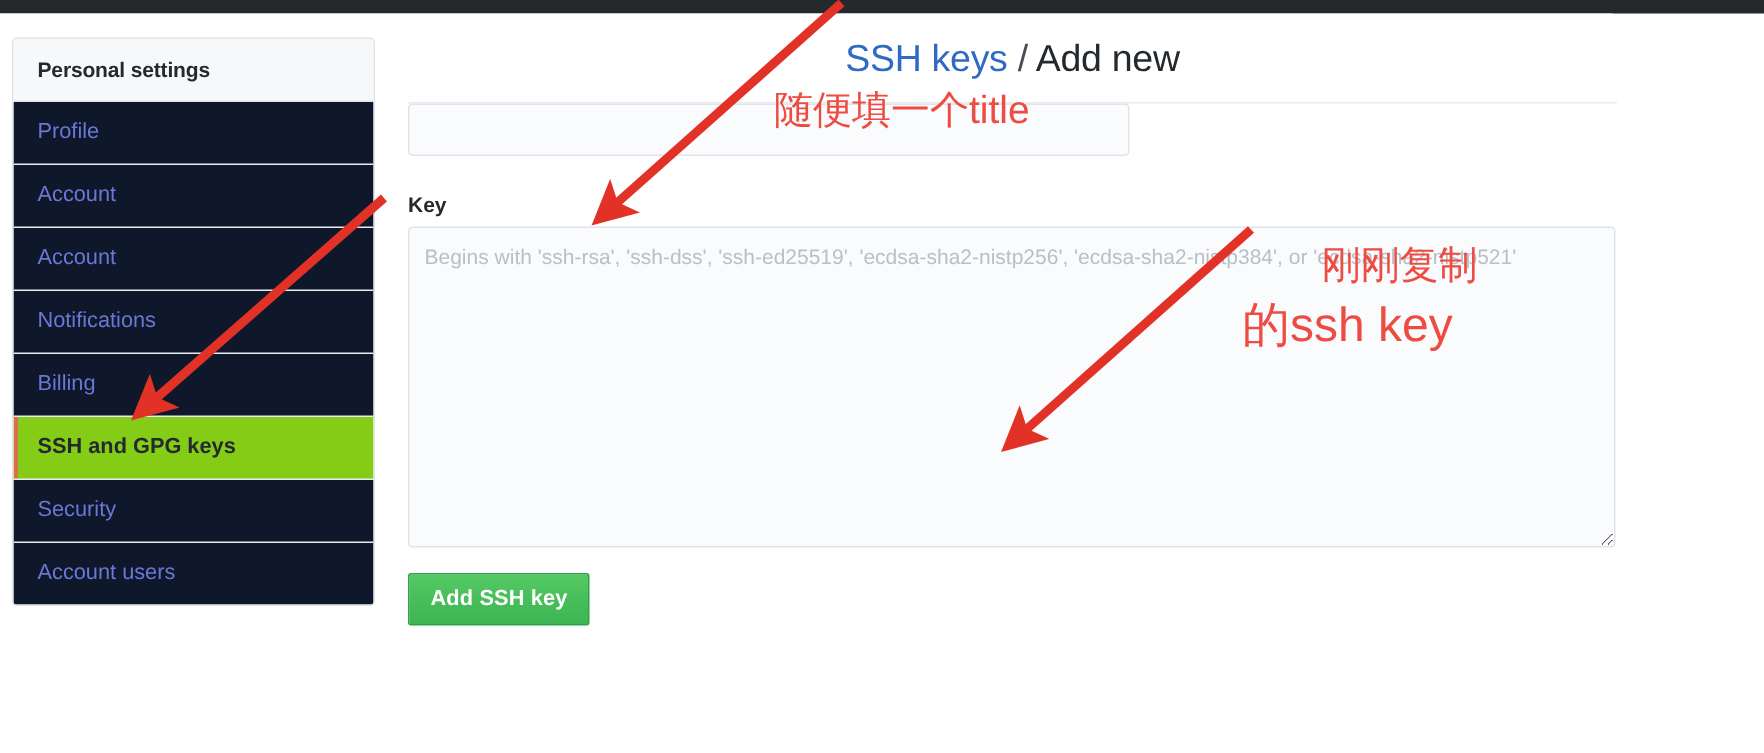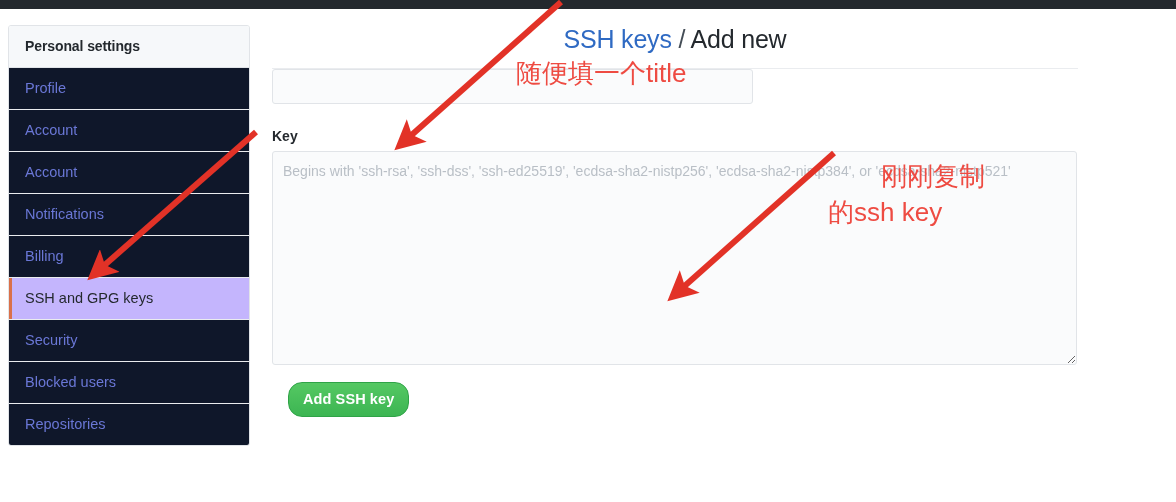--- a/index.html
+++ b/index.html
@@ -65,22 +65,22 @@
     font-size: 14.5px;
     color: #6a77d6;
     white-space: nowrap;
     overflow: hidden;
     background: #0f172a;
     cursor: pointer;
   }
   .side-item:last-child { border-bottom: none; }
   .side-item.selected {
     color: #24292e;
-    font-weight: normal;
-    background: #c4b5fd;
+    font-weight: bold;
+    background: #84cc16;
   }
   .side-item.selected::before {
     content: "";
     position: absolute;
     left: 0; top: 0; bottom: 0;
     width: 3px;
     background: #d9704a;
   }
 
   
@@ -148,64 +148,62 @@
   #submit-row { margin-top: 17px; }
   .btn-primary {
     display: inline-block;
     padding: 8px 14px 9px 14px;
     font-size: 14.5px;
     font-weight: bold;
     color: #ffffff;
     font-family: "Liberation Sans", "DejaVu Sans", sans-serif;
     background: linear-gradient(#55c863, #3cb552);
     border: 1px solid #2fa347;
-    border-radius: 14px;
+    border-radius: 2px;
     cursor: pointer;
     letter-spacing: 0.1px;
-    margin-left: 16px;
   }
 
   
   #annotations {
     position: absolute;
     left: 0; top: 0;
     width: 1176px;
     height: 502px;
     pointer-events: none;
   }
   .anno-text {
     position: absolute;
     color: #ee4b42;
     font-family: Liberation Sans, sans-serif;
     white-space: nowrap;
     font-weight: normal;
   }
   #anno-title-note { left: 516px; top: 56px; font-size: 26px; }
   #anno-key-note-1 { left: 840px; top: 159px; font-size: 26px; margin-left: 41px; }
-  #anno-key-note-2 { left: 828px; top: 195px; font-size: 26px; }
+  #anno-key-note-2 { left: 828px; top: 195px; font-size: 32px; }
 </style>
 </head>
 <body>
 
 <div id="topbar"></div>
 
 <div id="page">
 
   <nav id="sidebar">
     <div class="side-header">Personal settings</div>
 
     <div class="side-item">Profile</div>
     <div class="side-item">Account</div>
     <div class="side-item">Account</div>
     <div class="side-item">Notifications</div>
     <div class="side-item">Billing</div>
     <div class="side-item selected">SSH and GPG keys</div>
     <div class="side-item">Security</div>
-    <div class="side-item">Blocked users</div>
-    <div class="side-item">Repositories</div>
+    <div class="side-item">Account users</div>
   </nav>
 
   <div id="main">
 
     <h1 id="page-title">
       <span class="link">SSH keys</span>
       <span class="sep">/</span>
       <span class="cur">Add new</span>
     </h1>
 

